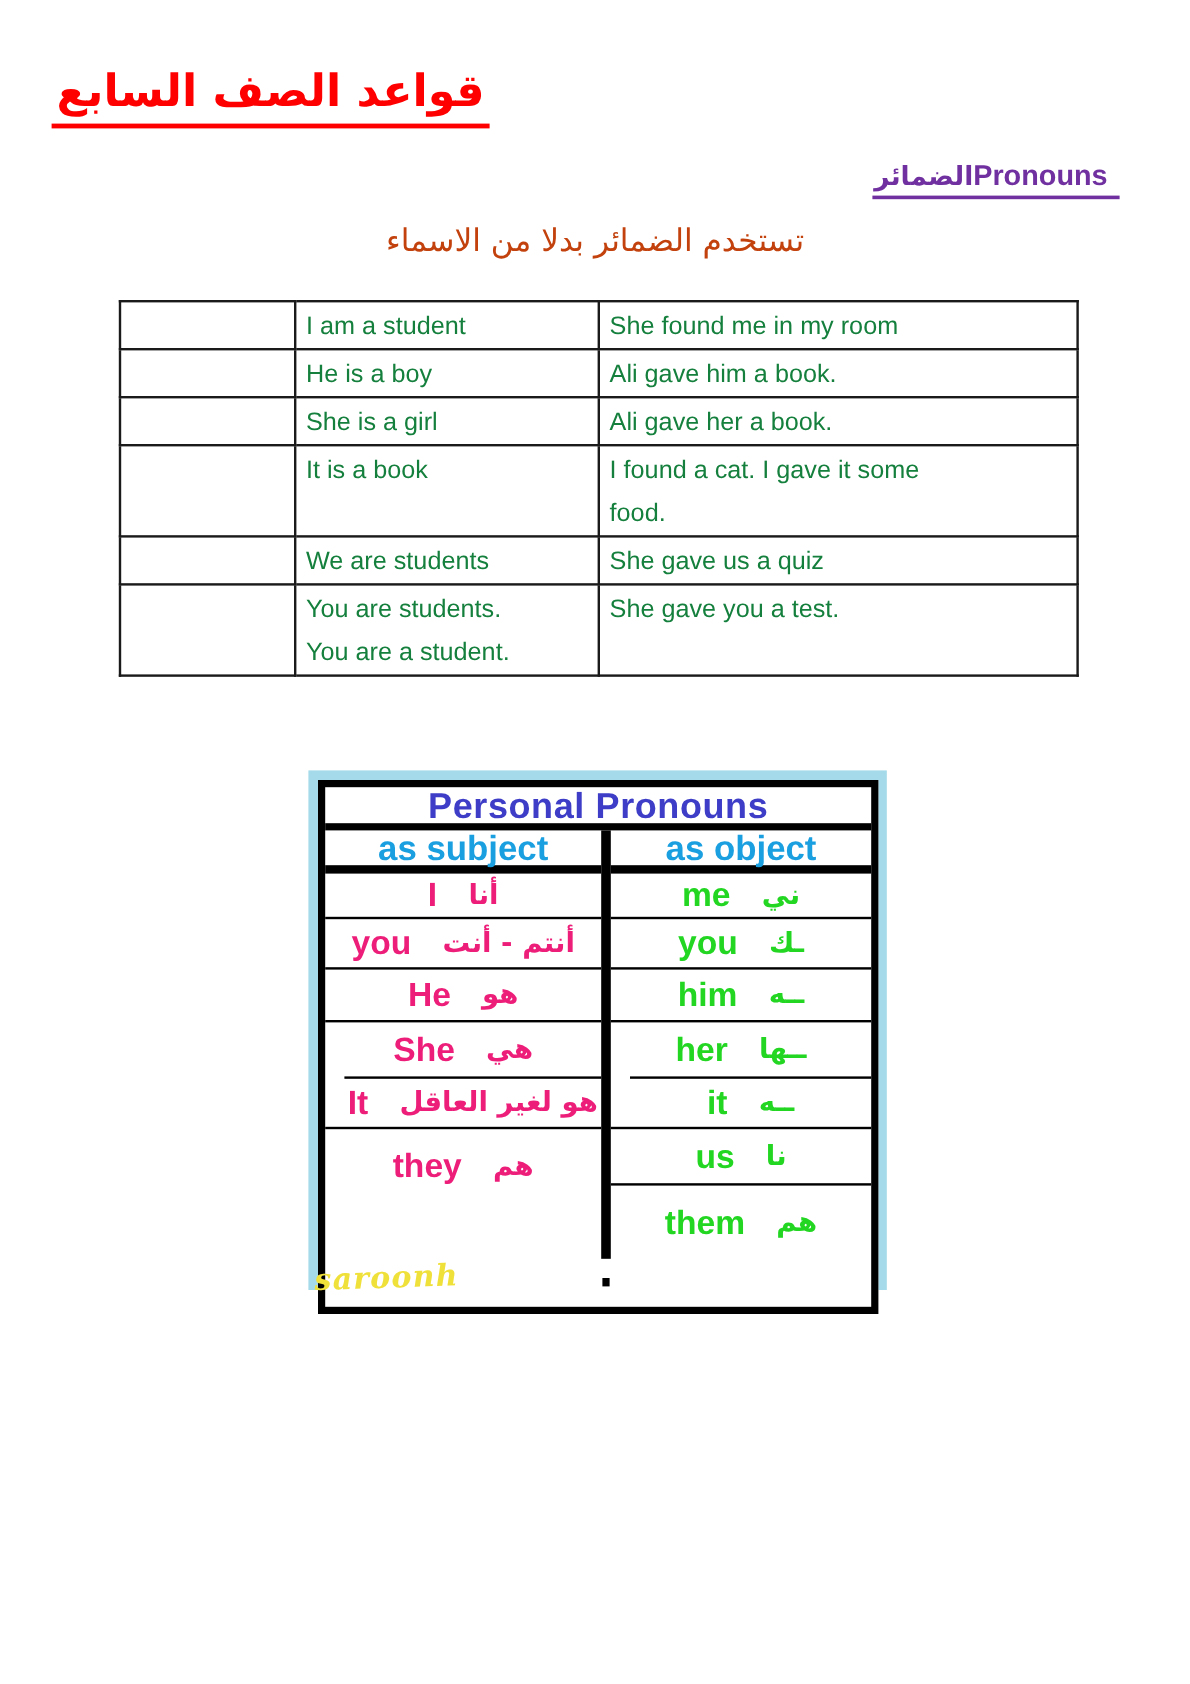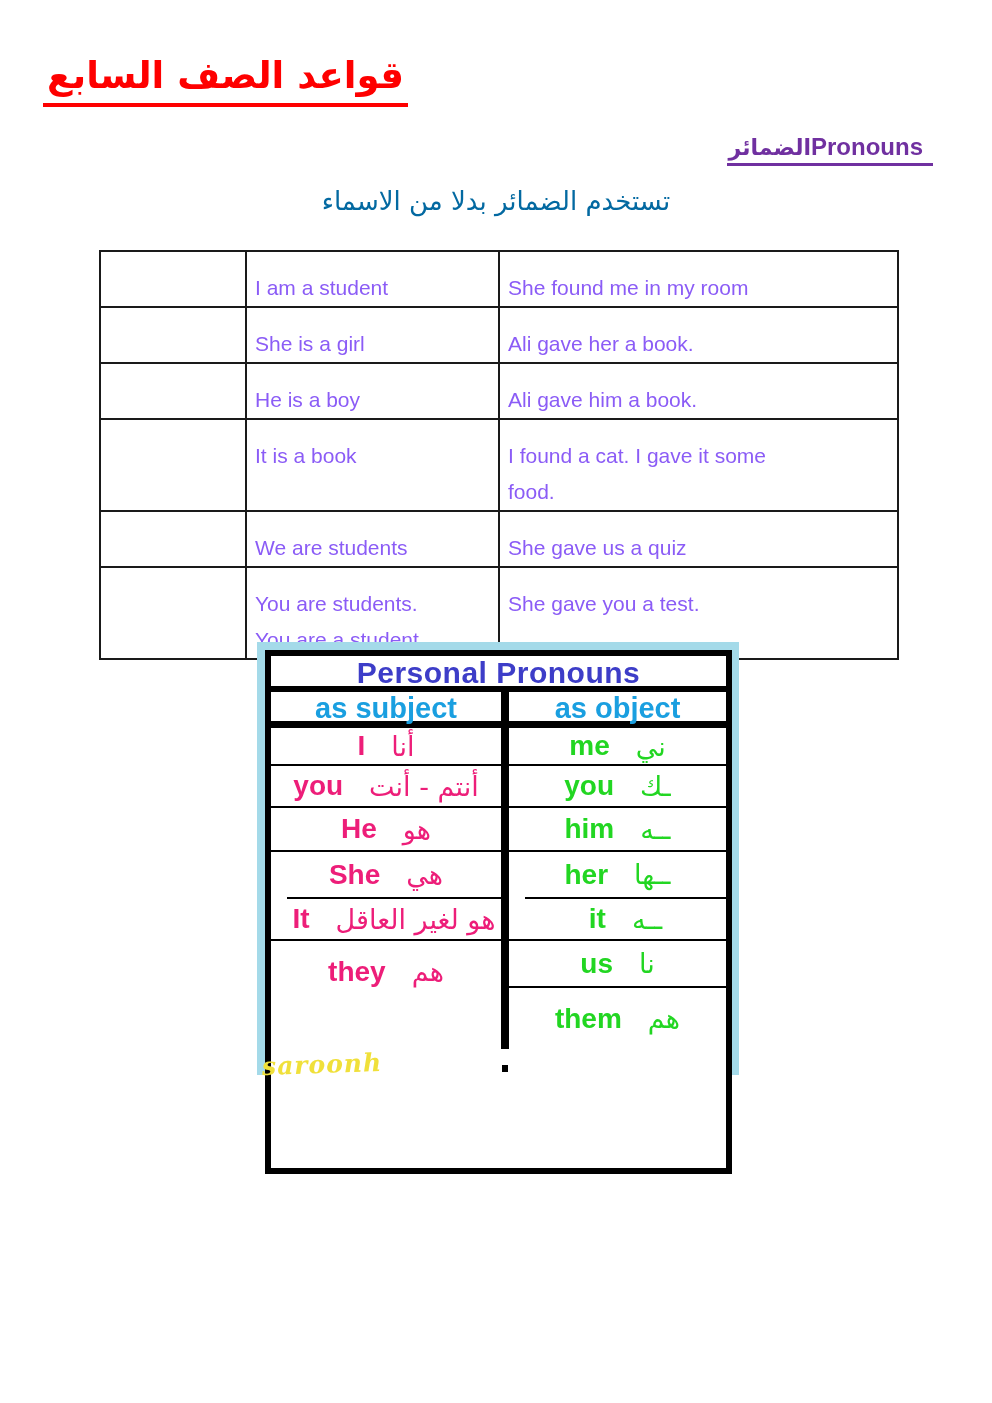--- a/index.html
+++ b/index.html
@@ -32,54 +32,54 @@
     color: #7030a0; font-weight: bold;
     white-space: nowrap;
   }
   .sec-heading .ar { font-family: "DejaVu Sans", sans-serif; font-size: 22px; }
   .sec-heading .en { font-family: "Liberation Sans", sans-serif; font-size: 24px; }
 
   
   .subtitle-wrap { position: absolute; top: 186px; left: 0; width: 100%; text-align: center; }
   .subtitle {
     font-family: "DejaVu Sans", sans-serif;
-    font-size: 26px; color: #0369a1;
+    font-size: 26px; color: #c2410c;
     direction: rtl;
   }
 
   
   table.examples {
     position: absolute; left: 99px; top: 250px;
     width: 798px;
     border-collapse: collapse;
     table-layout: fixed;
   }
   table.examples td {
     border: 2px solid #1a1a1a;
-    font-size: 21px; color: #8b5cf6;
+    font-size: 21px; color: #15803d;
     line-height: 36px;
     vertical-align: top;
-    padding: 18px 8px 0 8px;
+    padding: 2px 8px 0 8px;
     white-space: pre-line;
   }
   table.examples col.c1 { width: 146px; }
   table.examples col.c2 { width: 253px; }
   table.examples col.c3 { width: 399px; }
   table.examples tr.single td { height: 37px; }
   table.examples tr.double td { height: 75px; }
 
   
   .pp-frame {
     position: absolute; left: 257px; top: 642px;
     width: 482px; height: 433px;
     background: #a4dae9;
   }
   .pp-table {
     position: absolute; left: 8px; top: 8px;
-    width: 467px; height: 524px;
+    width: 467px; height: 445px;
     background: #ffffff;
     border: 6px solid #000000;
   }
   .pp-title {
     height: 36px; line-height: 34px;
     text-align: center;
     border-bottom: 6px solid #000000;
     color: #3d3dc8;
     font-size: 30px; font-weight: bold;
     letter-spacing: 0.5px;
@@ -95,21 +95,21 @@
     border-bottom: 7px solid #000000;
     color: #1a9fe0;
     font-size: 29px; font-weight: bold;
   }
   .pp-cell {
     display: flex; align-items: center; justify-content: center;
     gap: 26px;
   }
   .pp-cell + .pp-cell { border-top: 2px solid #000000; }
   .pp-cell .en { font-size: 28px; font-weight: bold; }
-  .pp-cell .ar { font-family: "DejaVu Sans", sans-serif; font-size: 27px; font-weight: normal; direction: rtl; }
+  .pp-cell .ar { font-family: "DejaVu Sans", sans-serif; font-size: 23px; font-weight: bold; direction: rtl; }
   .pp-col.left  .pp-cell { color: #ed1e79; }
   .pp-col.right .pp-cell { color: #22d622; }
   .pp-cell.r1 { height: 36px; }
   .pp-cell.r2 { height: 42px; }
   .pp-cell.r3 { height: 44px; }
   .pp-cell.r4 { height: 47px; }
   .pp-cell.r5 { height: 42px; margin-left: 16px; }
   .pp-cell.r6 { height: 47px; }
   .pp-cell.r7 { height: 63px; }
 
@@ -152,27 +152,27 @@
         <col class="c3">
       </colgroup>
     <tbody>
         <tr class="single">
       <td></td>
       <td>I am a student</td>
       <td>She found me in my room</td>
     </tr>
     <tr class="single">
       <td></td>
+      <td>He is a boy</td>
+      <td>Ali gave him a book.</td>
+    </tr>
+    <tr class="single">
+      <td></td>
       <td>She is a girl</td>
       <td>Ali gave her a book.</td>
-    </tr>
-    <tr class="single">
-      <td></td>
-      <td>He is a boy</td>
-      <td>Ali gave him a book.</td>
     </tr>
     <tr class="double">
       <td></td>
       <td>It is a book</td>
       <td>I found a cat. I gave it some
 food.</td>
     </tr>
     <tr class="single">
       <td></td>
       <td>We are students</td>

